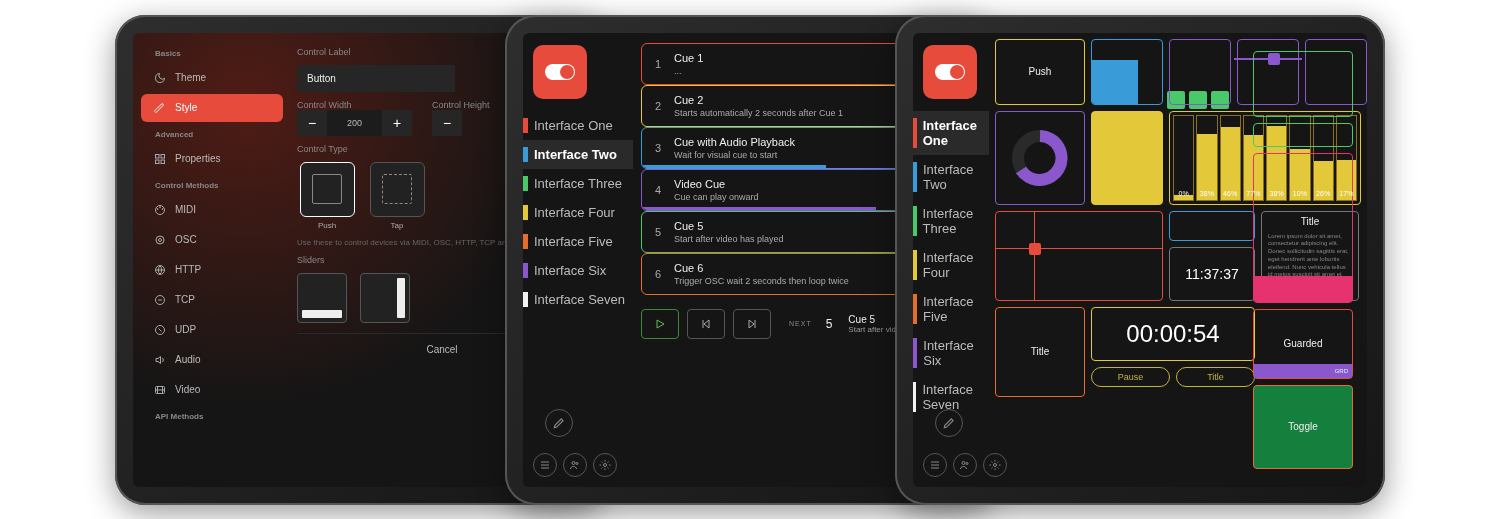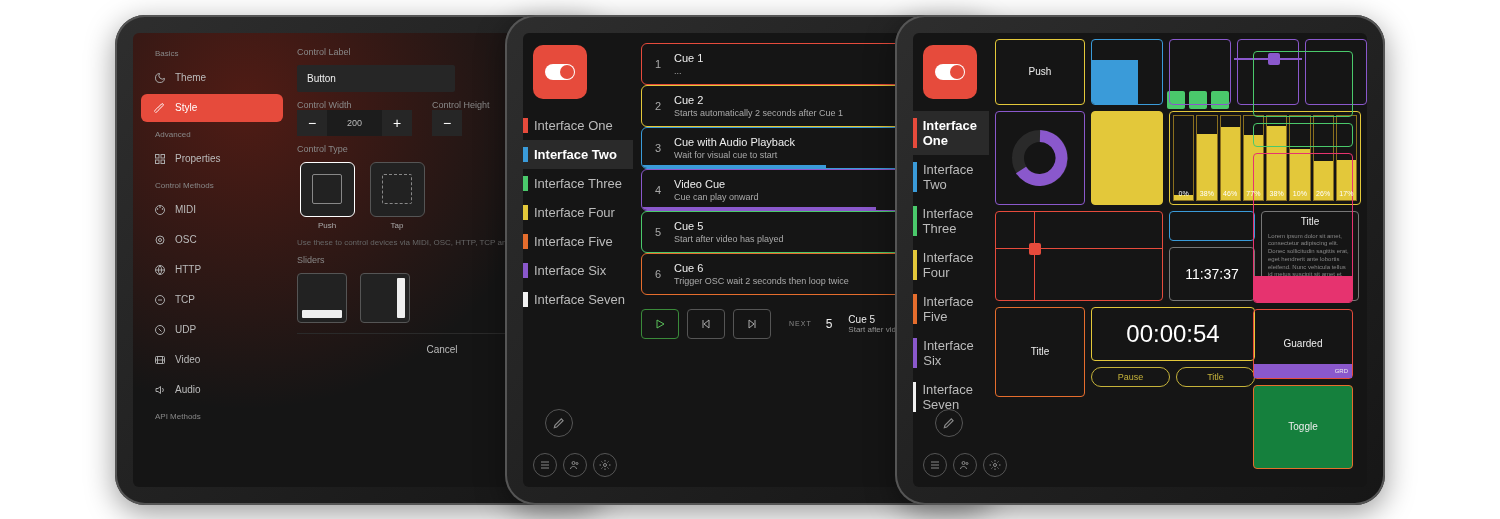--- a/index.html
+++ b/index.html
@@ -45,20 +45,21 @@
     width: 150px;
     padding: 10px 0 0 8px;
     display: flex;
     flex-direction: column;
     gap: 2px;
   }
   .t0 .sec-h {
     font-size: 8px;
     color: #888;
     padding: 6px 4px 4px 14px;
+    font-weight: bold;
   }
   .t0 .nav-item {
     display: flex;
     align-items: center;
     gap: 8px;
     padding: 7px 12px;
     border-radius: 6px;
     font-size: 10px;
   }
   .t0 .nav-item.active { background: #e64b3c; color: #fff; }
@@ -296,34 +297,34 @@
             <svg width="12" height="12" viewBox="0 0 24 24" fill="none" stroke="#aaa" stroke-width="2">
               <circle cx="12" cy="12" r="9"></circle>
               <path d="M9 9l6 6"></path>
             </svg>
           </span>
           <span>UDP</span>
         </div>
       <div class="nav-item">
           <span class="nav-icon">
             <svg width="12" height="12" viewBox="0 0 24 24" fill="none" stroke="#aaa" stroke-width="2">
+              <path d="M4 9v6h4l5 4V5L8 9H4z"></path>
+              <path d="M17 8a6 6 0 0 1 0 8"></path>
+            </svg>
+          </span>
+          <span>Audio</span>
+        </div>
+      <div class="nav-item">
+          <span class="nav-icon">
+            <svg width="12" height="12" viewBox="0 0 24 24" fill="none" stroke="#aaa" stroke-width="2">
               <rect x="3" y="5" width="18" height="14" rx="2"></rect>
               <path d="M7 5v14M17 5v14M3 12h18"></path>
             </svg>
           </span>
           <span>Video</span>
-        </div>
-      <div class="nav-item">
-          <span class="nav-icon">
-            <svg width="12" height="12" viewBox="0 0 24 24" fill="none" stroke="#aaa" stroke-width="2">
-              <path d="M4 9v6h4l5 4V5L8 9H4z"></path>
-              <path d="M17 8a6 6 0 0 1 0 8"></path>
-            </svg>
-          </span>
-          <span>Audio</span>
         </div>
       <div class="sec-h">API Methods</div>
     </div>
 
     <div class="main">
       <div class="fld-label">Control Label</div>
       <input class="input" value="Button" style="">
 
       <div class="row-inline">
         <div>

